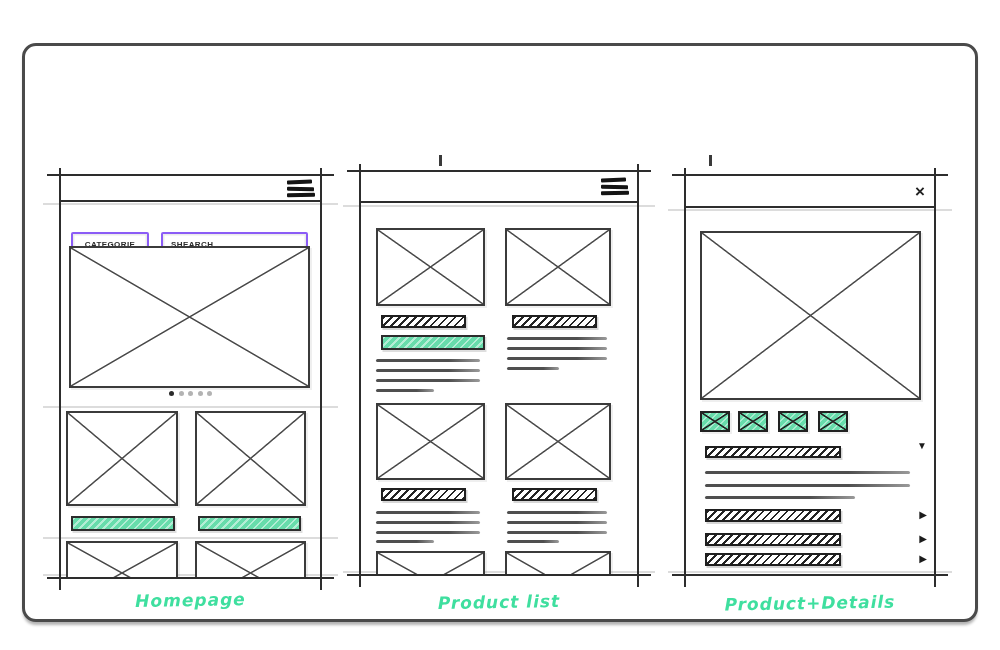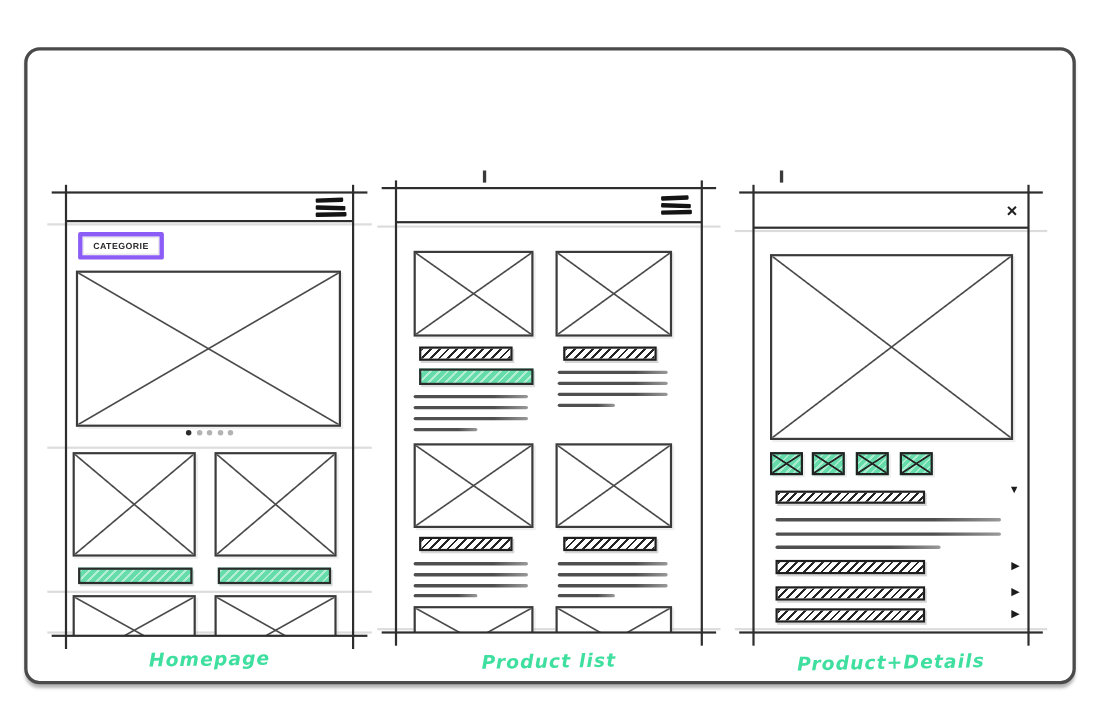--- a/index.html
+++ b/index.html
@@ -55,23 +55,23 @@
     position:absolute; box-sizing:border-box; border:2px solid #1f1f1f; background-color:#fff;
     background-image:repeating-linear-gradient(135deg, #242424 0 1.8px, transparent 1.8px 5.6px);
     box-shadow:1.5px 2px 0 rgba(90,90,90,.25);
   }
   .hatch-green {
     position:absolute; box-sizing:border-box; border:2px solid #2c2c2c; background-color:#67dcab;
     background-image:repeating-linear-gradient(135deg, rgba(255,255,255,.5) 0 1.8px, transparent 1.8px 5.6px);
     box-shadow:1.5px 2px 0 rgba(90,90,90,.2);
   }
   .input-box {
-    position:absolute; box-sizing:border-box; border:4px solid #8b5cf6; border-radius:2px;
+    position:absolute; box-sizing:border-box; border:2px solid #8b5cf6; border-radius:2px;
     box-shadow:inset 0 0 0 1.5px rgba(0,0,0,.08); display:flex; align-items:center;
-    font-size:8px; font-weight:bold; letter-spacing:.4px; color:#2a2a2a;
+    font-size:8px; font-weight:bold; letter-spacing:.4px; color:#2a2a2a;margin-top:21px;
   }
   .tl { position:absolute; height:2.5px; border-radius:2px; background:linear-gradient(to right,#4f4f4f 70%, #9a9a9a); }
   .dots { position:absolute; display:flex; justify-content:center; gap:4.5px; left:0; right:0; }
   .dot { width:5px; height:5px; border-radius:50%; background:#b3b3b3; }
   .dot.active { background:#2b2b2b; }
   .close-x { position:absolute; font-size:17px; font-weight:bold; color:#222; line-height:1; }
   .chev { position:absolute; color:#1c1c1c; font-size:10px; line-height:1; }
   .screen-label {
     position:absolute; text-align:center; font-family:"DejaVu Sans", sans-serif;
     font-style:italic; font-weight:bold; font-size:17px; letter-spacing:1px;
@@ -94,20 +94,23 @@
     <div class="content">
       <div class="appbar" style="height:27px">
         <div class="hamburger" style="right:6px; top:3px;">
           <div class="b"></div>
             <div class="b"></div>
             <div class="b"></div>
         </div>
       </div>
       <div class="input-box" style="left:11px; top:36px; width:78px; height:25px; justify-content:center;">
         <span>CATEGORIE</span>
+      </div>
+      <div class="input-box" style="left:101px; top:36px; width:147px; height:25px; padding-left:8px;">
+        <span>SHEARCH</span>
       </div>
       <div class="xbox" style="left:9px; top:71px; width:241px; height:142px;"></div>
       <div class="dots" style="top:216px;">
         <span class="dot active"></span>
         <span class="dot"></span>
         <span class="dot"></span>
         <span class="dot"></span>
         <span class="dot"></span>
       </div>
       <div class="xbox" style="left:6px;   top:236px; width:112px; height:95px;"></div>

